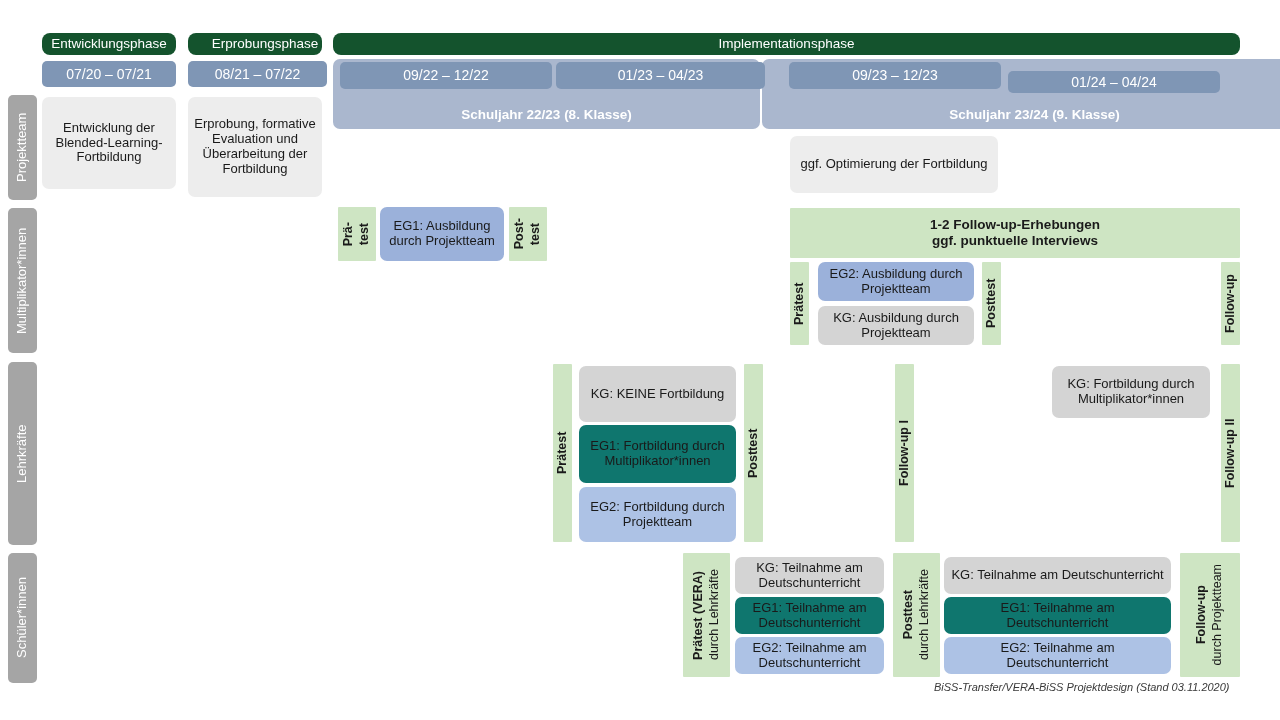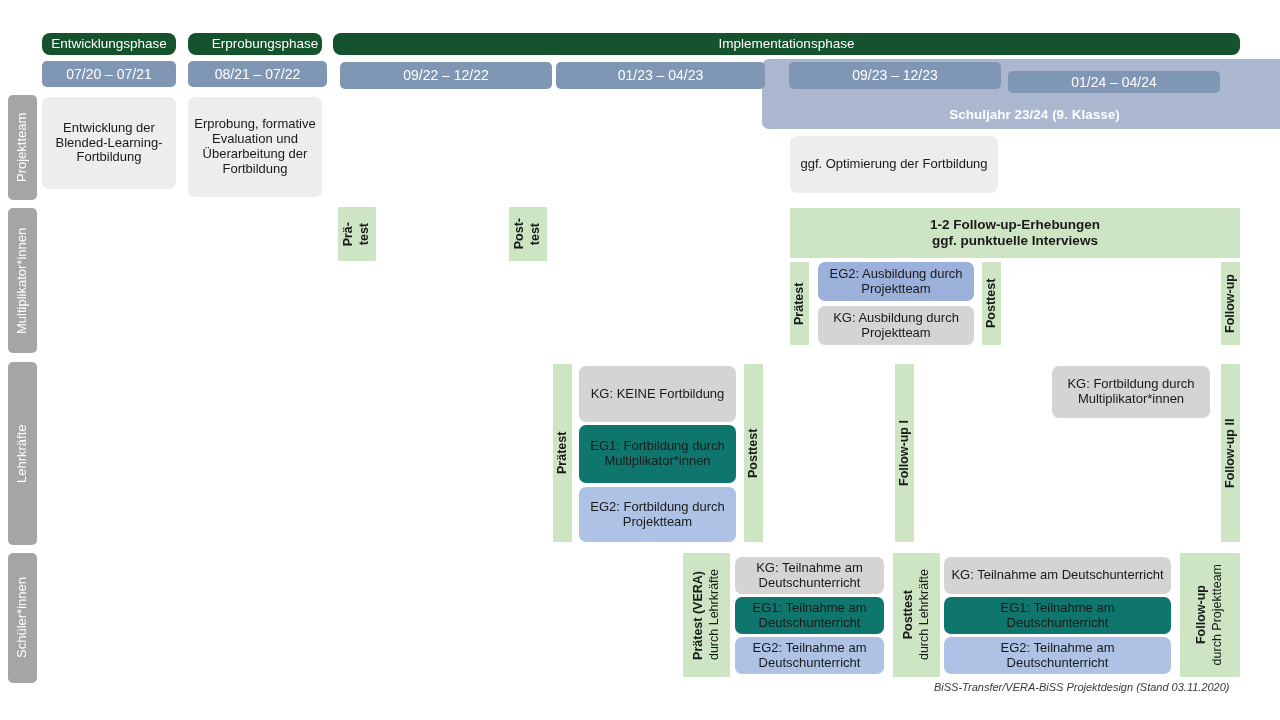--- a/index.html
+++ b/index.html
@@ -127,20 +127,23 @@
   <div class="box phase-hdr" style="left:42px;  top:33px; width:134px; height:22px;">
     <span>Entwicklungsphase</span>
   </div>
   <div class="box phase-hdr" style="left:188px; top:33px; width:134px; height:22px;padding-left:20px;">
     <span>Erprobungsphase</span>
   </div>
   <div class="box phase-hdr" style="left:333px; top:33px; width:907px; height:22px;">
     <span>Implementationsphase</span>
   </div>
 
+  <div class="box year-band" style="left:333px; top:59px; width:427px; height:70px;">
+    <span class="year-band-label">Schuljahr 22/23 (8. Klasse)</span>
+  </div>
   <div class="box year-band" style="left:762px; top:59px; width:545px; height:70px;">
     <span class="year-band-label">Schuljahr 23/24 (9. Klasse)</span>
   </div>
 
   <div class="box date-chip" style="left:42px;  top:61px; width:134px; height:26px;">
     <span>07/20 – 07/21</span>
   </div>
   <div class="box date-chip" style="left:188px; top:61px; width:139px; height:26px;">
     <span>08/21 – 07/22</span>
   </div>
@@ -176,20 +179,23 @@
   <div class="box card card-gray" style="left:188px; top:97px; width:134px; height:100px;">
     <span>Erprobung, formative Evaluation und Überarbeitung der Fortbildung</span>
   </div>
   <div class="box card card-gray" style="left:790px; top:136px; width:208px; height:57px;">
     <span>ggf. Optimierung der Fortbildung</span>
   </div>
 
   <div class="vstack" style="left:338px; top:207px; width:38px; height:54px;">
     <span class="vtext green" style="background:transparent;">Prä-</span>
     <span class="vtext green" style="background:transparent;">test</span>
+  </div>
+  <div class="box card card-blue-mid" style="left:380px; top:207px; width:124px; height:54px;">
+    <span>EG1: Ausbildung durch Projektteam</span>
   </div>
   <div class="vstack" style="left:509px; top:207px; width:38px; height:54px;">
     <span class="vtext green" style="background:transparent;">Post-</span>
     <span class="vtext green" style="background:transparent;">test</span>
   </div>
 
   <div class="box green-wide" style="left:790px; top:208px; width:450px; height:50px;">
     <span>1-2 Follow-up-Erhebungen</span>
     <span>ggf. punktuelle Interviews</span>
   </div>

